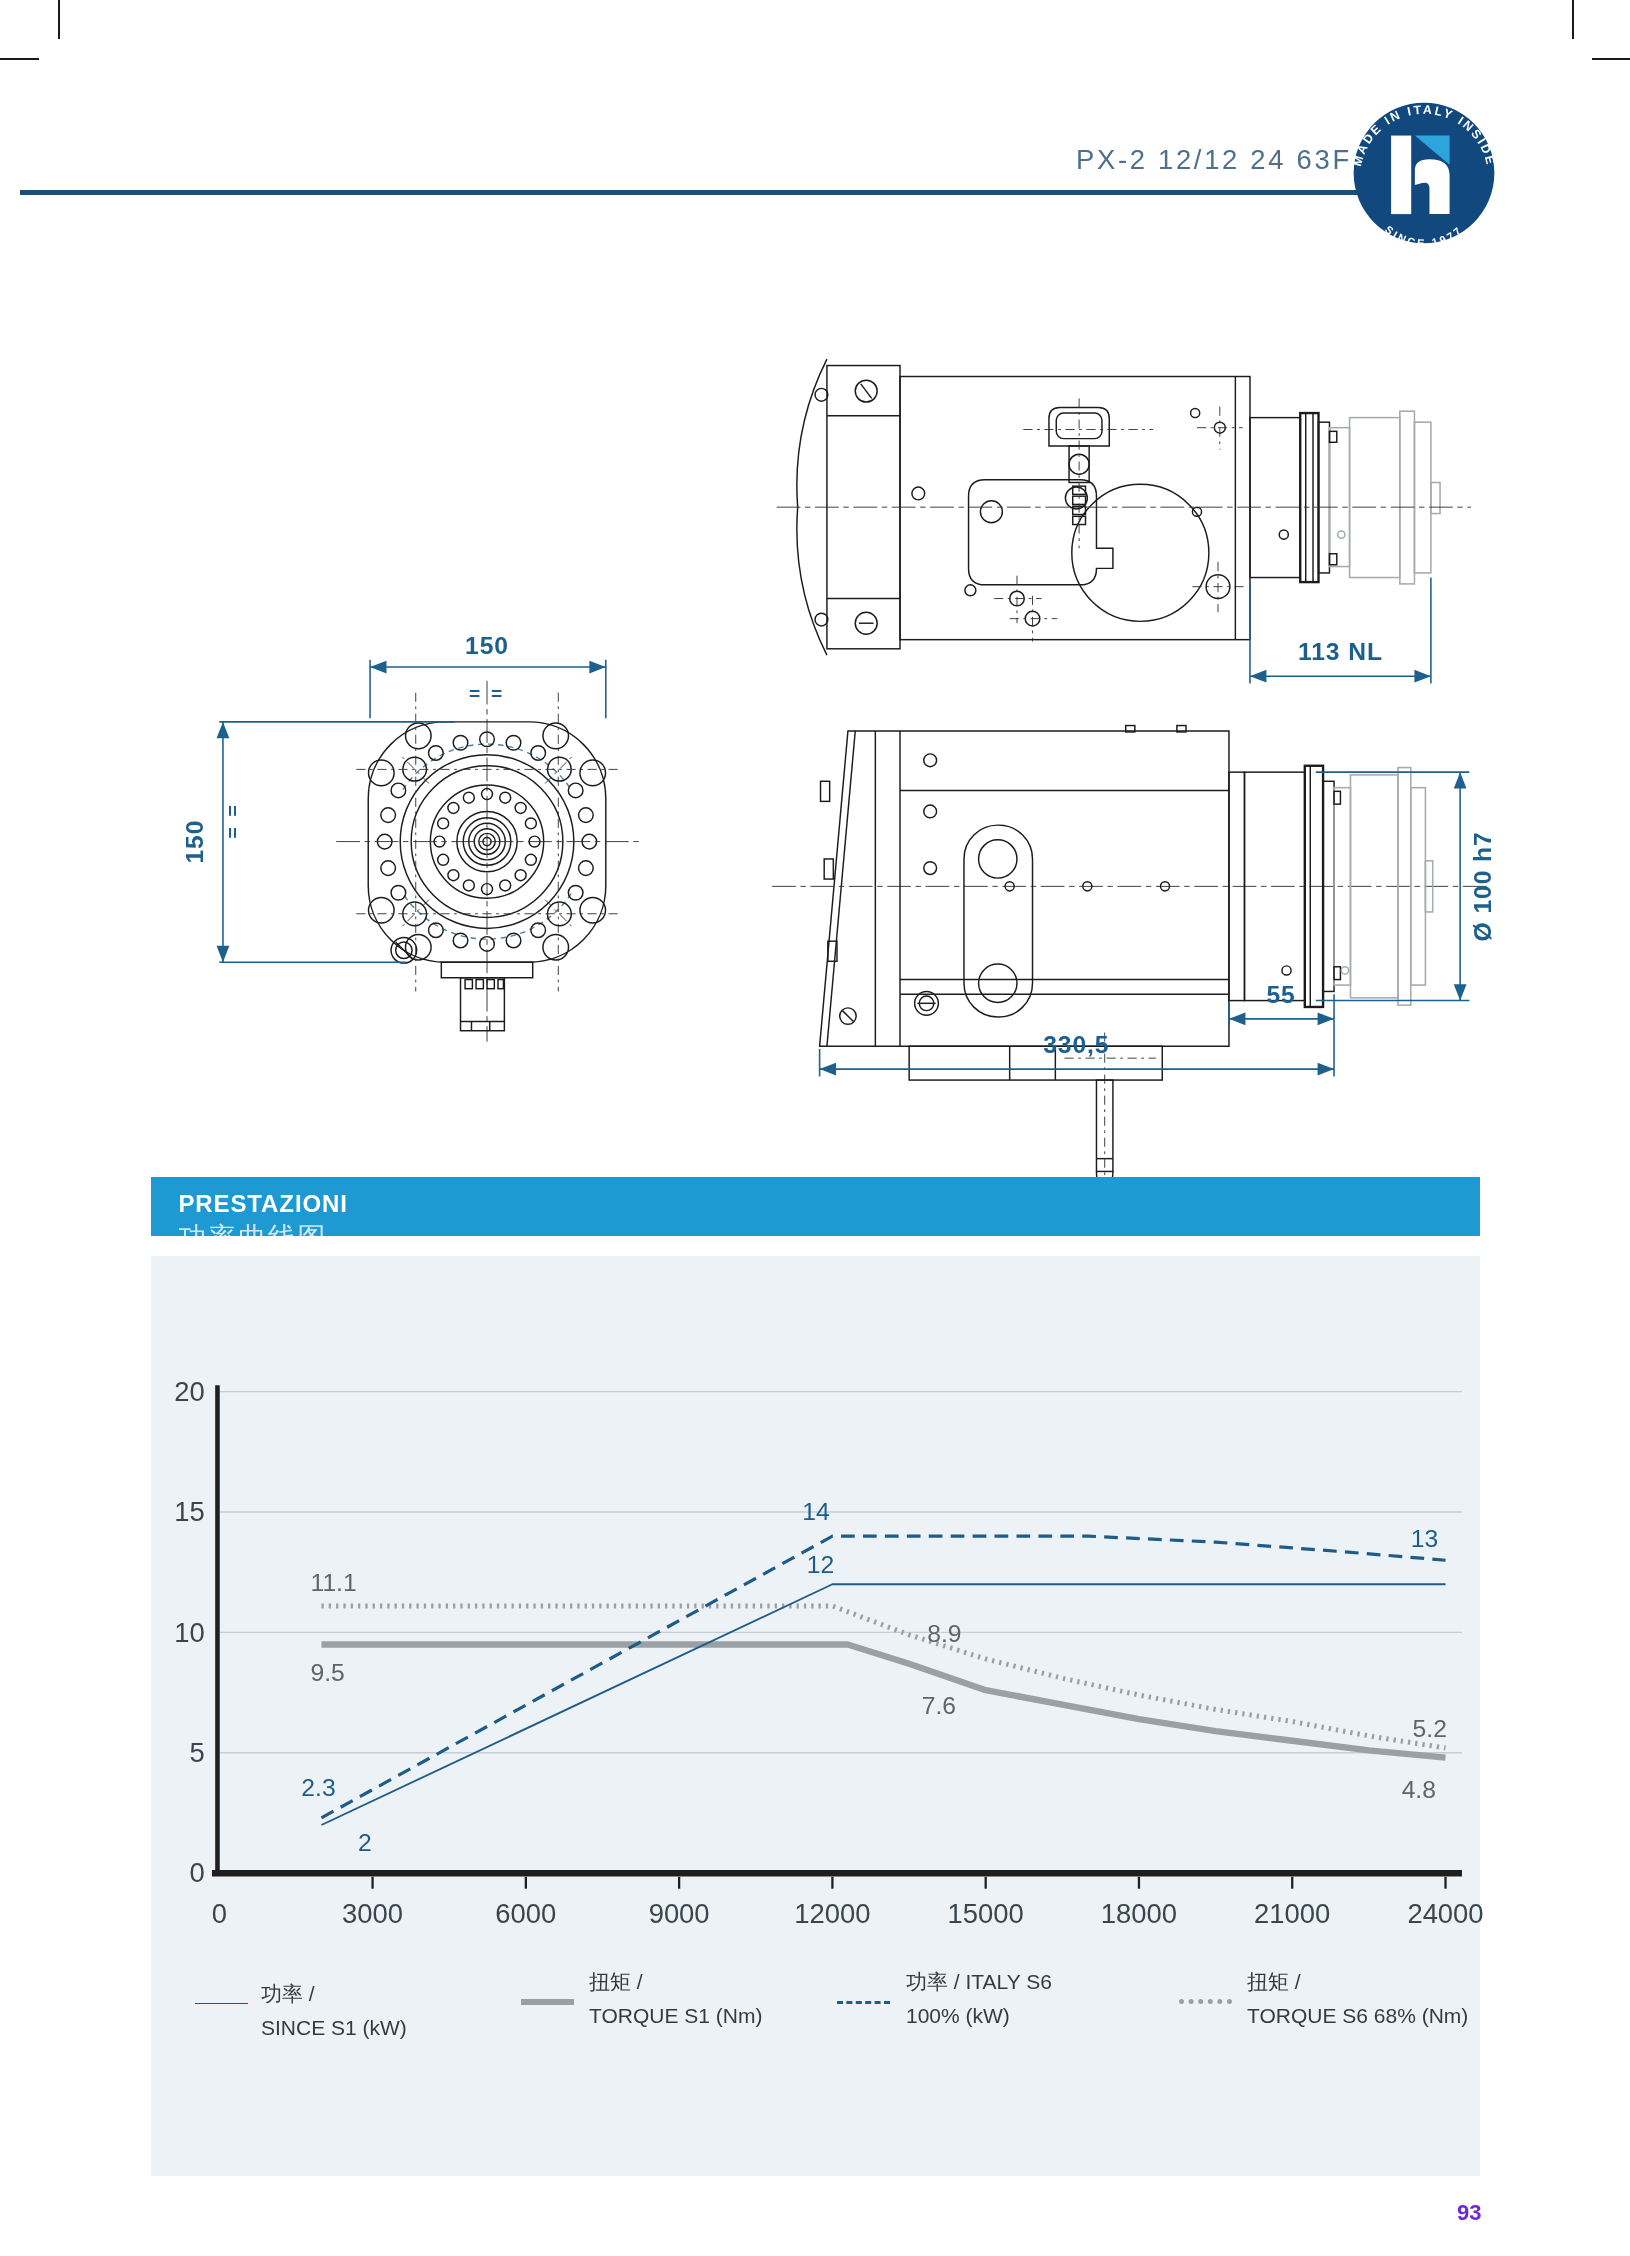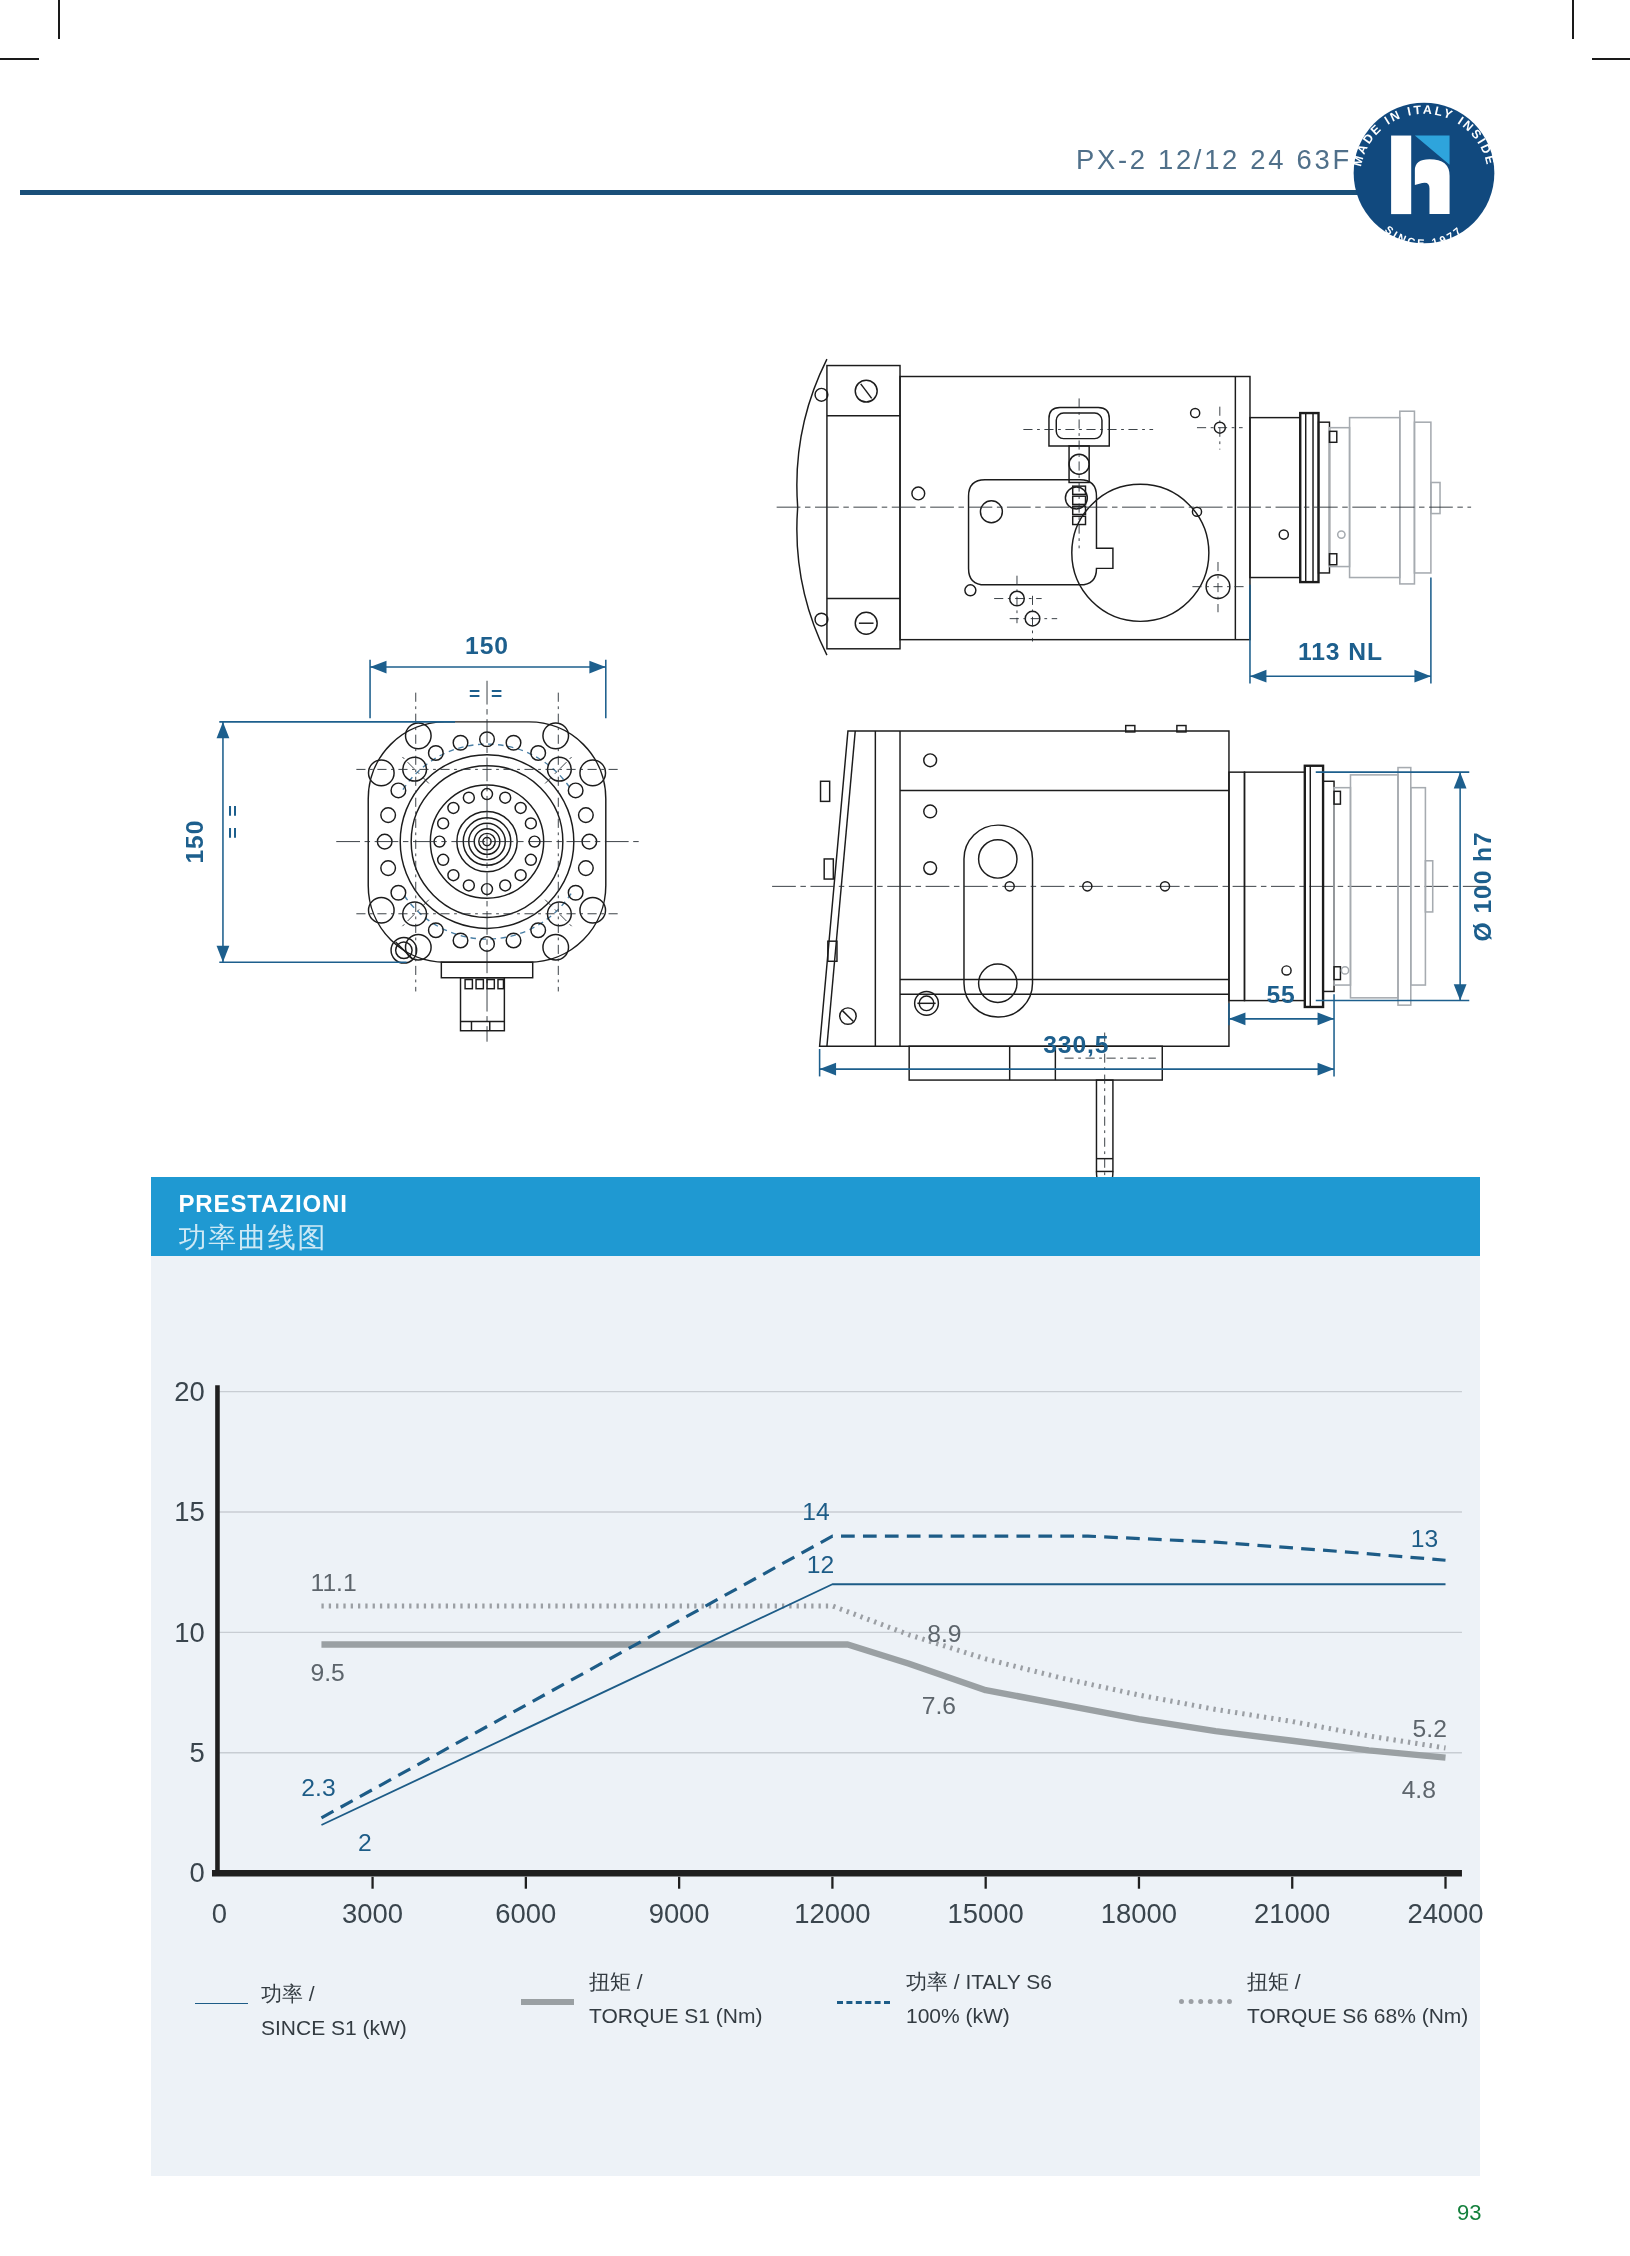--- a/index.html
+++ b/index.html
@@ -22,21 +22,21 @@
   #panel-body{background:#edf2f7;}
   #panel-header .t1{color:#ffffff;font-size:24px;font-weight:700;letter-spacing:0.9px;}
   #panel-header .t2{color:rgba(255,255,255,.78);font-size:28px;letter-spacing:1.8px;}
   .legend-item{position:absolute;}
   .legend-text{position:absolute;color:#333b41;font-size:21px;line-height:34px;white-space:nowrap;}
   .lsample{position:absolute;width:53px;}
   .ls-solid-blue{border-top:1.8px solid #1d5c87;}
   .ls-solid-gray{border-top:6.4px solid #9aa0a3;}
   .ls-dash-blue{border-top:3.7px dashed #1d5c87;}
   .ls-dot-gray{border-top:5.5px dotted #9b9fa4;}
-  #page-number{color:#15803d;font-size:22px;}
+  #page-number{color:#6d28d9;font-size:22px;font-weight:bold;}
   .cropmark{background:#1a1a1a;}
 </style>
 </head>
 <body>
 
 <div class="abs cropmark" style="left:58px;top:0;width:1.8px;height:39px;"></div>
 <div class="abs cropmark" style="left:0;top:58px;width:39px;height:1.8px;"></div>
 <div class="abs cropmark" style="left:1572px;top:0;width:1.8px;height:39px;"></div>
 <div class="abs cropmark" style="left:1592px;top:58px;width:39px;height:1.8px;"></div>
 
@@ -329,21 +329,21 @@
     <g>
       <line class="bd" x1="897" y1="1148" x2="897" y2="1178"></line>
       <line class="bd" x1="897" y1="1170" x2="1460" y2="1170"></line>
       <polygon class="bt" points="897,1170 915,1163 915,1177"></polygon>
       <polygon class="bt" points="1460,1170 1442,1163 1442,1177"></polygon>
       <text class="dimtxt" x="1178" y="1152" text-anchor="middle">330,5</text>
     </g>
   </g>
 </svg>
 
-<div id="panel-header" class="abs" style="left:151px;top:1177px;width:1329px;height:79px;">
+<div id="panel-header" class="abs" style="left:151px;top:1177px;width:1329px;height:59px;">
   <div class="t1 abs" style="left:27.4px;top:12.8px;">PRESTAZIONI</div>
   <div class="t2 abs" style="left:27.4px;top:42px;">功率曲线图</div>
 </div>
 <div id="panel-body" class="abs" style="left:151px;top:1256px;width:1329px;height:920px;"></div>
 
 <svg id="chart-svg" class="abs" style="left:0;top:0;" width="1631" height="2257" viewBox="0 0 1785 2470">
     <line x1="240" y1="1918.25" x2="1600" y2="1918.25" stroke="#c8cdd3" stroke-width="1.5"></line>
     <line x1="240" y1="1786.5" x2="1600" y2="1786.5" stroke="#c8cdd3" stroke-width="1.5"></line>
     <line x1="240" y1="1654.75" x2="1600" y2="1654.75" stroke="#c8cdd3" stroke-width="1.5"></line>
     <line x1="240" y1="1523" x2="1600" y2="1523" stroke="#c8cdd3" stroke-width="1.5"></line>

